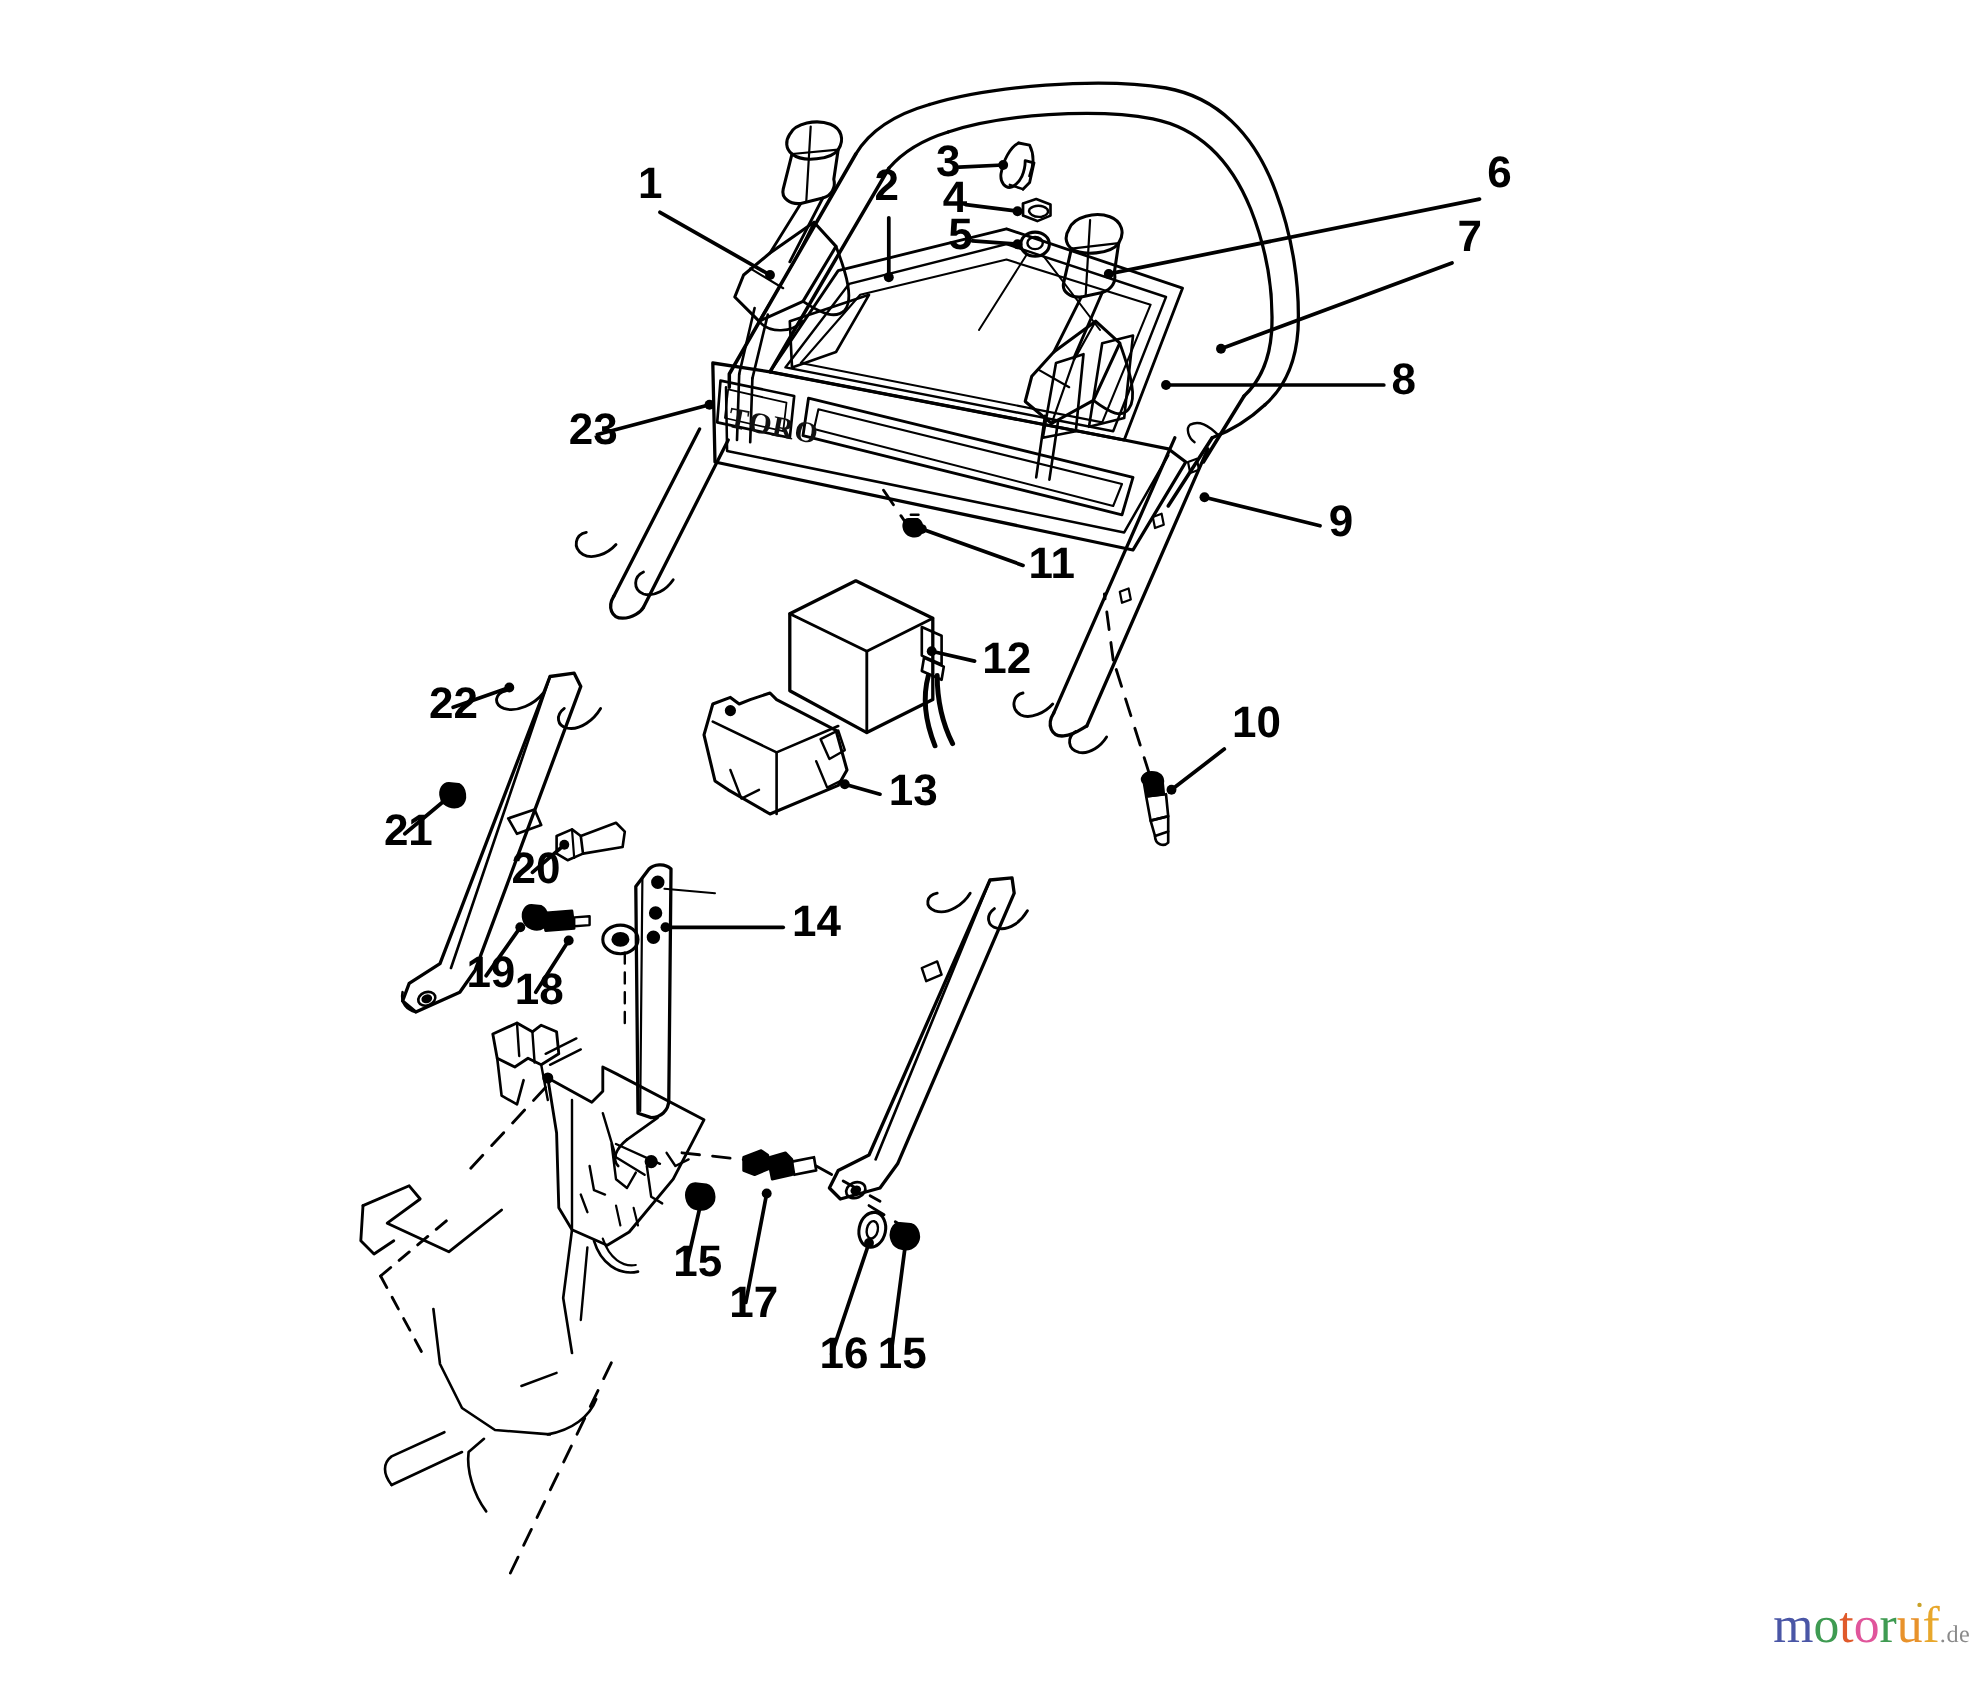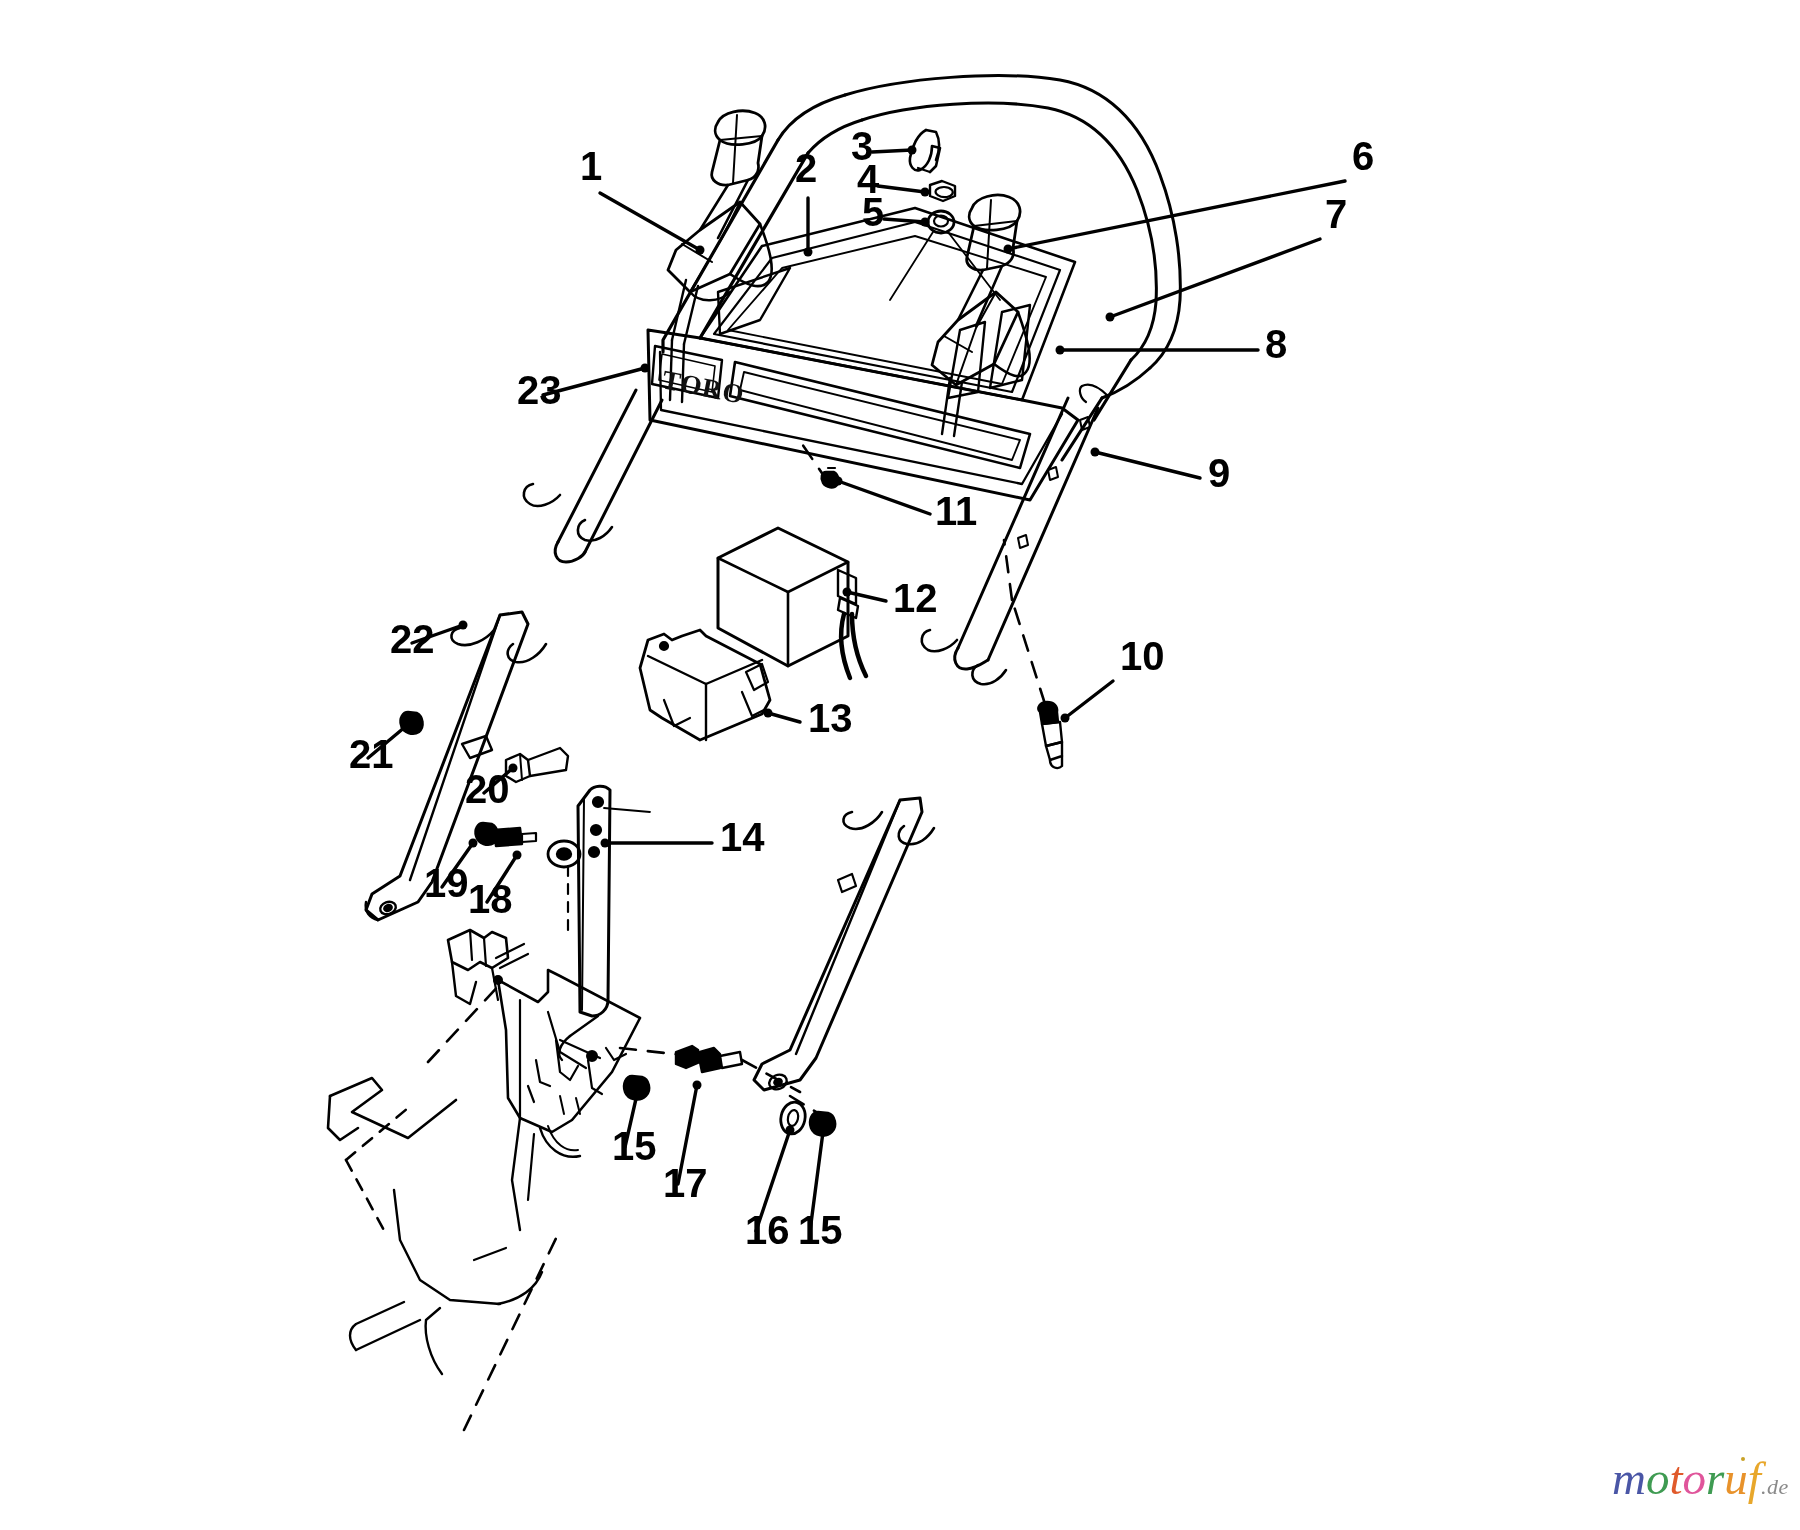--- a/index.html
+++ b/index.html
@@ -39,21 +39,20 @@
   }
   #watermark {
     position: absolute;
     left: 1612px;
     top: 1455px;
     font-family: "Liberation Serif", serif;
     font-size: 47px;
     line-height: 1;
     white-space: nowrap;
     user-select: none;
-    font-style: italic;
   }
   #watermark .wm-char { font-weight: normal; }
   #watermark .wm-tld {
     font-size: 22px;
     color: #8a8a8a;
     vertical-align: baseline;
     letter-spacing: 0.5px;
   }
   #watermark .wm-dot {
     position: absolute;

